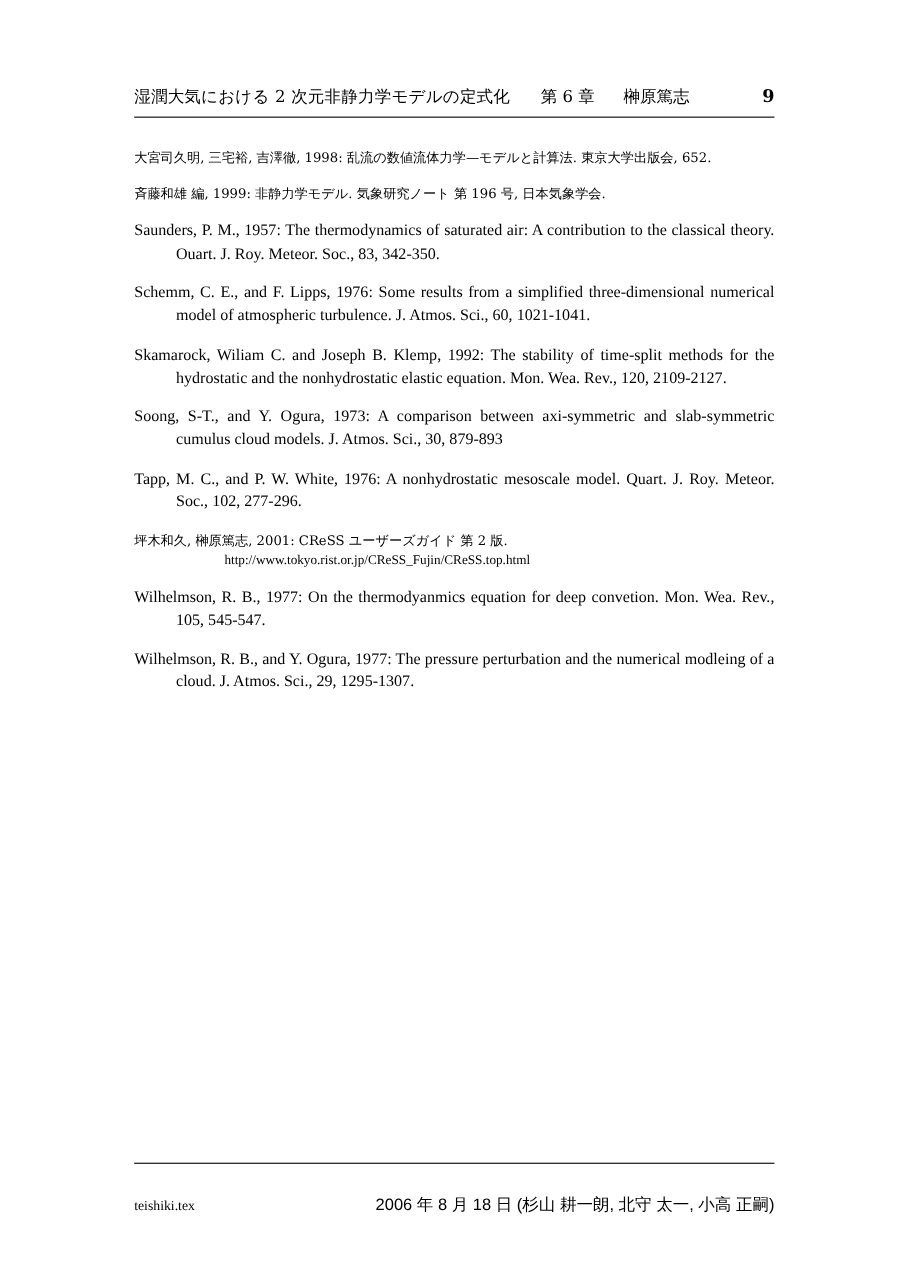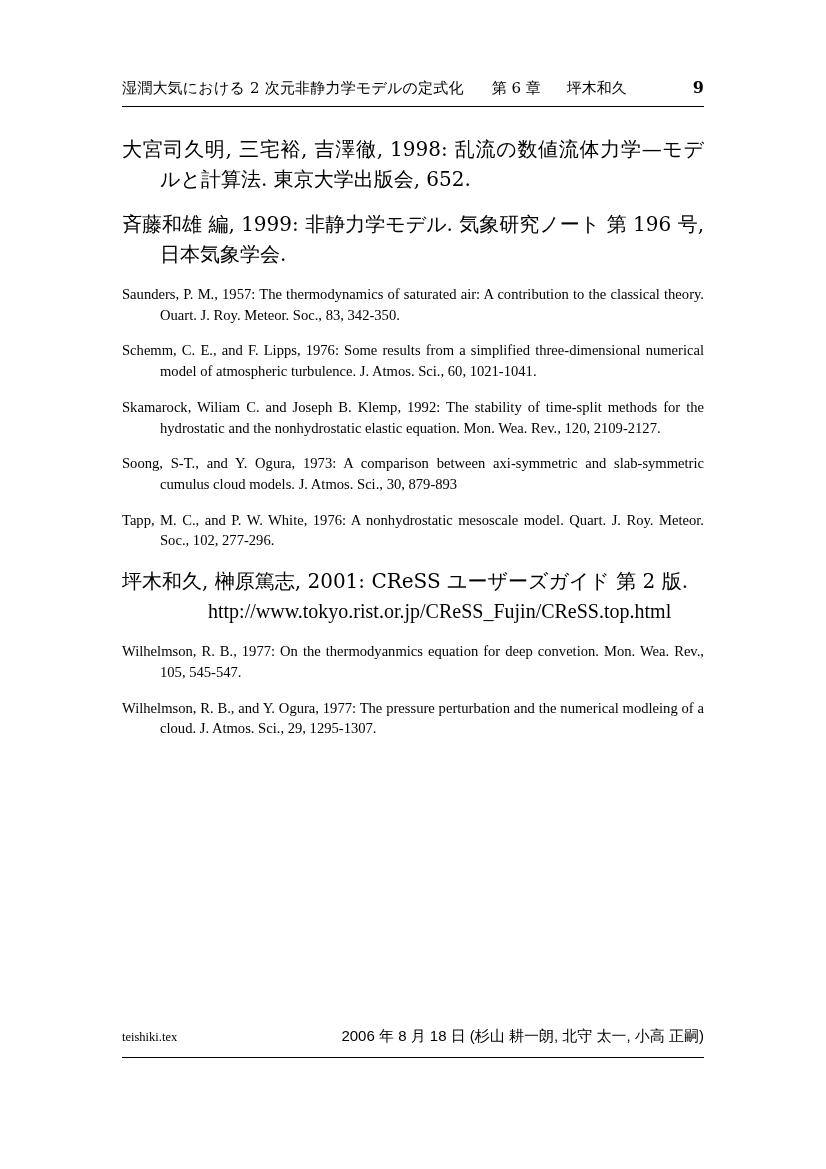--- a/index.html
+++ b/index.html
@@ -78,21 +78,21 @@
     margin-bottom: 15px;
     font-size: 14.6px;
     line-height: 1.42;
     text-align: justify;
     text-justify: inter-word;
     padding-left: 38px;
     text-indent: -38px;
   }
   .entry.jp {
     font-family: "DejaVu Serif", serif;
-    font-size: 20px;
+    font-size: 12px;
     line-height: 1.5;
   }
   .entry.en {
     font-family: "Liberation Serif", serif;
   }
   .entry .it { }
   .entry .bd { font-weight: normal; }
   .entry .url {
     font-family: "Liberation Serif", serif;
     font-style: normal;
@@ -108,21 +108,21 @@
     position: absolute;
     left: 122px;
     top: 1057px;
     width: 582px;
     height: 1px;
     background: #000;
   }
   .footer {
     position: absolute;
     left: 122px;
-    top: 1027px;
+    top: 1086px;
     width: 582px;
     display: flex;
     align-items: baseline;
   }
   .footer-left {
     font-family: "Liberation Serif", serif;
     font-size: 12.5px;
   }
   .footer-right {
     margin-left: auto;
@@ -132,21 +132,21 @@
 </style>
 </head>
 <body>
 
 <div class="page">
 
   <div class="header">
     <div class="header-row">
       <span class="header-title">湿潤大気における 2 次元非静力学モデルの定式化</span>
       <span class="header-chapter">第 6 章</span>
-      <span class="header-section">坪木和久</span>
+      <span class="header-section">榊原篤志</span>
       <span class="header-pageno">9</span>
     </div>
   </div>
   <div class="header-rule"></div>
 
   <div class="biblio">
     <div class="entry jp">大宮司久明, 三宅裕, 吉澤徹, 1998: 乱流の数値流体力学—モデルと計算法. 東京大学出版会, 652.</div>
     <div class="entry jp">斉藤和雄 編, 1999: 非静力学モデル. 気象研究ノート 第 196 号, 日本気象学会.</div>
     <div class="entry en">Saunders, P. M., 1957: The thermodynamics of saturated air: A contribution to the classical theory. <span class="it">Ouart. J. Roy. Meteor. Soc.</span>, <span class="bd">83</span>, 342-350.</div>
     <div class="entry en">Schemm, C. E., and F. Lipps, 1976: Some results from a simplified three-dimensional numerical model of atmospheric turbulence. <span class="it">J. Atmos. Sci.</span>, <span class="bd">60</span>, 1021-1041.</div>

